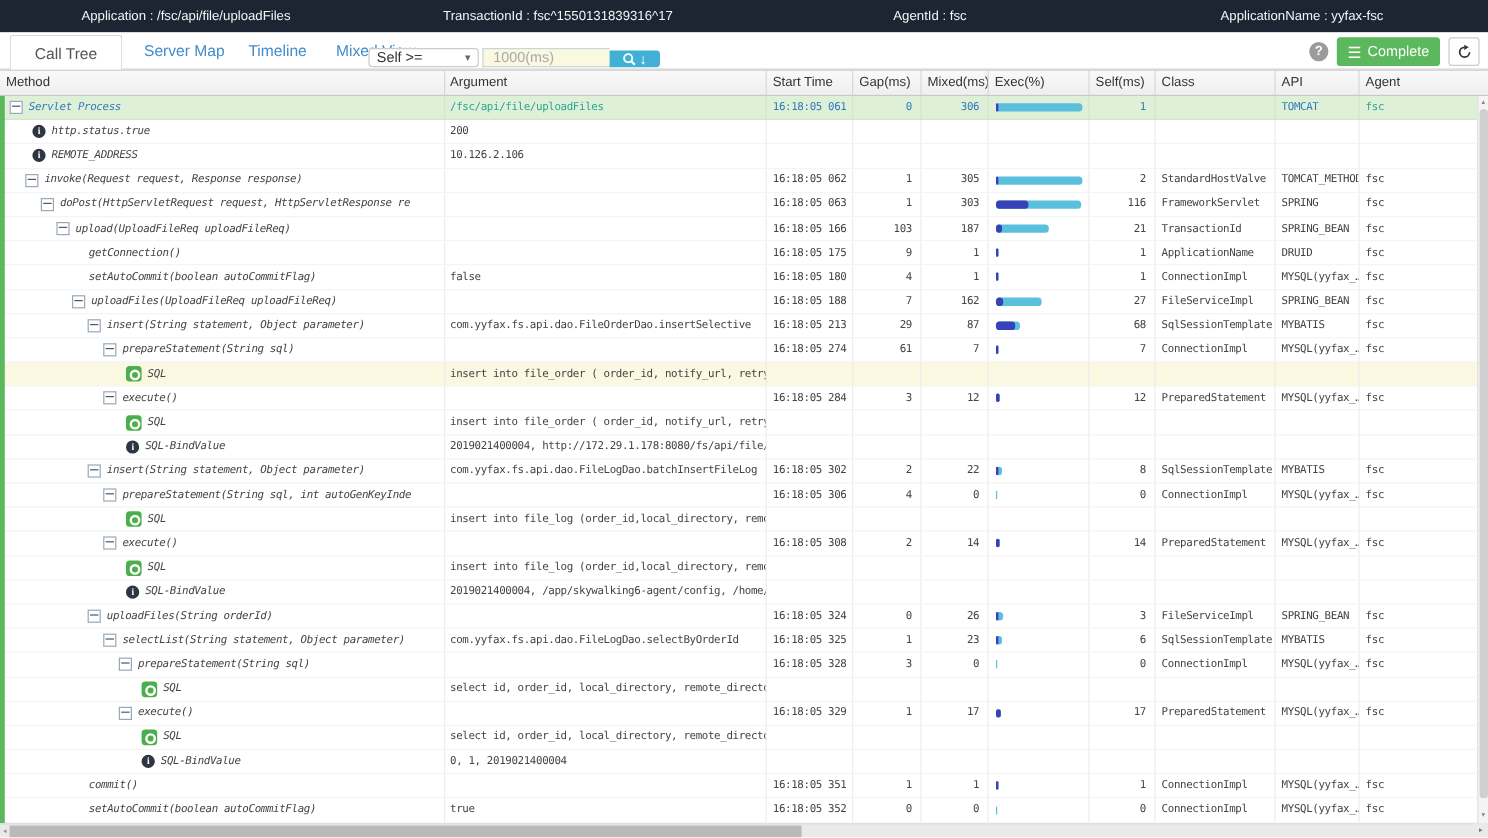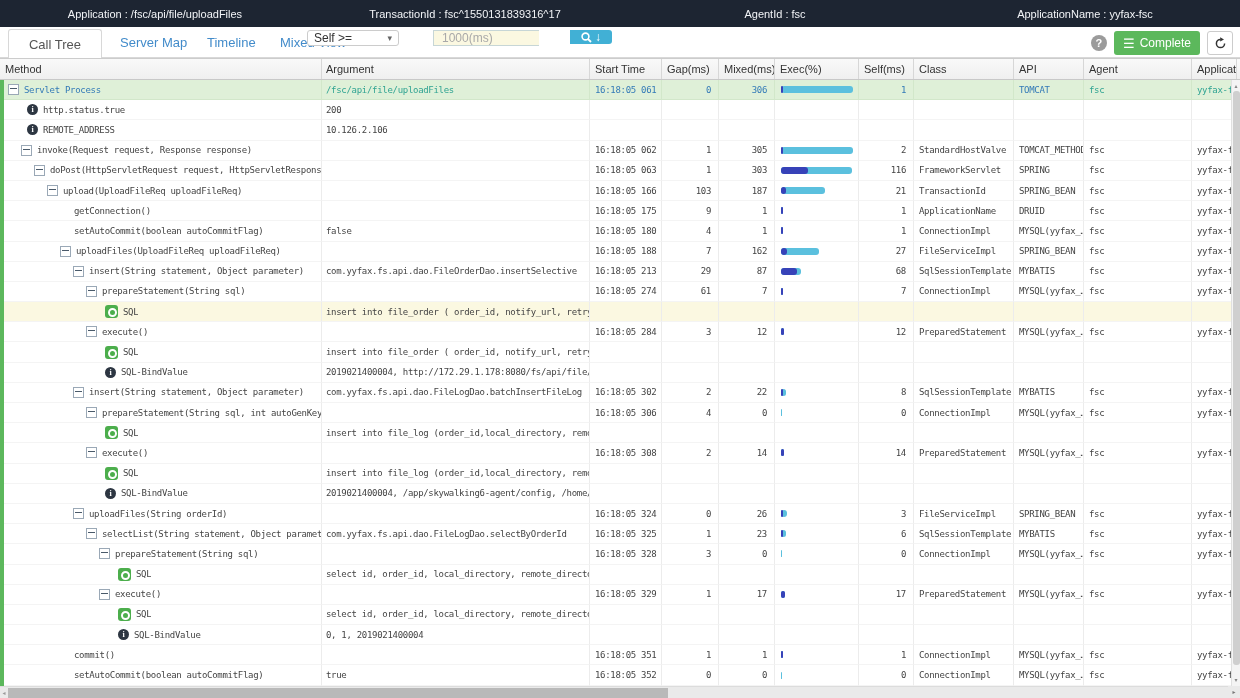--- a/index.html
+++ b/index.html
@@ -12,21 +12,21 @@
   .topbar .tb-item{flex:1;text-align:center;white-space:nowrap;overflow:hidden;}
 
   
   .toolbar{position:absolute;top:27px;left:0;width:1240px;height:31px;background:#fff;
            border-bottom:1px solid #d8d8d8;box-sizing:border-box;}
   .tab{position:absolute;left:8px;top:2px;width:92px;height:29px;line-height:29px;text-align:center;
        background:#fff;border:1px solid #d8d8d8;border-bottom:none;border-radius:3px 3px 0 0;
        font-size:13px;color:#555;z-index:2;cursor:pointer;}
   .navlink{position:absolute;top:8px;font-size:13px;color:#428bca;text-decoration:none;cursor:pointer;}
   #nl1{left:120px}#nl2{left:207px}#nl3{left:280px}
-  .filter{position:absolute;left:307px;top:3px;height:26px;display:flex;align-items:flex-start;gap:31px;}
+  .filter{position:absolute;left:307px;top:3px;height:26px;display:flex;align-items:flex-end;}
   .select{width:78px;border:1px solid #ccc;border-radius:3px;margin-right:3px;font-size:12px;color:#333;
           display:flex;align-items:center;justify-content:space-between;padding:0 6px;background:#fff;cursor:pointer;}
   .caret{color:#666;font-size:9px;}
   .ms-input{width:106px;box-sizing:border-box;border:1px solid #c7d6d6;background:var(--row-cream,#fbf8e1);
             padding:0 8px;font-size:12px;color:#666;outline:none;border-right:none;}
   .ms-input::placeholder{color:#a9a9a9;}
   .search-btn{width:42px;border:none;background:var(--search-blue,#41b0d5);color:#fff;border-radius:0 3px 3px 0;
               display:flex;align-items:center;justify-content:center;gap:3px;cursor:pointer;}
   .dn{font-size:12px;font-weight:bold;line-height:1;}
   .right-controls{position:absolute;right:7px;top:4px;height:24px;display:flex;align-items:center;gap:7px;}
@@ -39,21 +39,21 @@
            align-items:center;justify-content:center;cursor:pointer;color:#333;padding:0;}
 
   
   .thead{position:absolute;top:58px;left:0;width:1240px;height:22px;box-sizing:border-box;
          background:linear-gradient(#f9f9f9,#efefef);border-top:1px solid #ccc;border-bottom:1px solid #c8c8c8;
          display:flex;z-index:4;}
   .th{font-size:11px;color:#333;line-height:20px;padding-left:5px;border-right:1px solid #d7d7d7;
       box-sizing:border-box;overflow:hidden;white-space:nowrap;flex:none;}
 
   
-  .c-method{width:322px}.c-arg{width:268px}.c-start{width:72px}.c-gap{width:57px}.c-exec{width:56px}
+  .c-method{width:371px}.c-arg{width:268px}.c-start{width:72px}.c-gap{width:57px}.c-exec{width:56px}
   .c-pct{width:84px}.c-self{width:55px}.c-class{width:100px}.c-api{width:70px}.c-agent{width:108px}.c-app{width:45px}
 
   
   .tbody{position:absolute;top:80px;left:0;width:1240px;height:606px;overflow:hidden;background:#fff;}
   .green-edge{position:absolute;left:0;top:0;width:4px;height:606px;background:#5cb85c;z-index:3;}
   .row{display:flex;height:20.2px;box-sizing:border-box;cursor:default;}
   .cell{flex:none;border-right:1px solid #ececec;border-bottom:1px solid #f4f4f4;box-sizing:border-box;
         overflow:hidden;white-space:nowrap;display:flex;align-items:center;
         font-family:"DejaVu Sans Mono",monospace;font-size:9px;letter-spacing:-0.3px;color:#444;}
   .num{justify-content:flex-end;padding-right:7px;}
@@ -67,21 +67,21 @@
   .indent{flex:none;height:1px;}
   .expander{flex:none;width:9px;height:9px;border:1px solid #9aa8b6;background:#fff;position:relative;
             margin-right:5px;cursor:pointer;}
   .expander::after{content:"";position:absolute;left:1px;right:1px;top:3px;height:1px;background:#4a5a6a;}
   .info-ic{flex:none;width:11px;height:11px;border-radius:50%;background:#2d3642;color:#fff;font-size:8px;
            font-weight:bold;text-align:center;line-height:11px;margin-right:5px;
            font-family:"Liberation Serif",serif;}
   .sql-ic{flex:none;width:13px;height:13px;border-radius:3px;background:#4cae4c;position:relative;margin-right:5px;}
   .sql-ic::after{content:"";position:absolute;left:3px;top:3px;width:5px;height:5px;border:2px solid #fff;
                  border-radius:50%;}
-  .mlabel{overflow:hidden;white-space:nowrap;}
+  .mlabel{overflow:hidden;white-space:nowrap;font-style:italic;}
   .c-arg{padding-left:4px;}
 
   .bar{height:7px;border-radius:3px;background:var(--bar-light,#5bc0de);position:relative;margin-left:6px;flex:none;}
   .bar .dark{position:absolute;left:0;top:0;height:7px;border-radius:3px;background:var(--bar-dark,#3742b8);}
 
   
   .vscroll{position:absolute;right:0;top:80px;width:9px;height:606px;background:#f4f4f4;
            border-left:1px solid #e0e0e0;box-sizing:border-box;z-index:5;cursor:pointer;}
   .vthumb{position:absolute;left:1px;top:11px;width:7px;height:574px;background:#cfcfcf;border-radius:3px;}
   .varrow{position:absolute;left:0;width:8px;height:10px;font-size:6px;color:#888;text-align:center;line-height:10px;}

